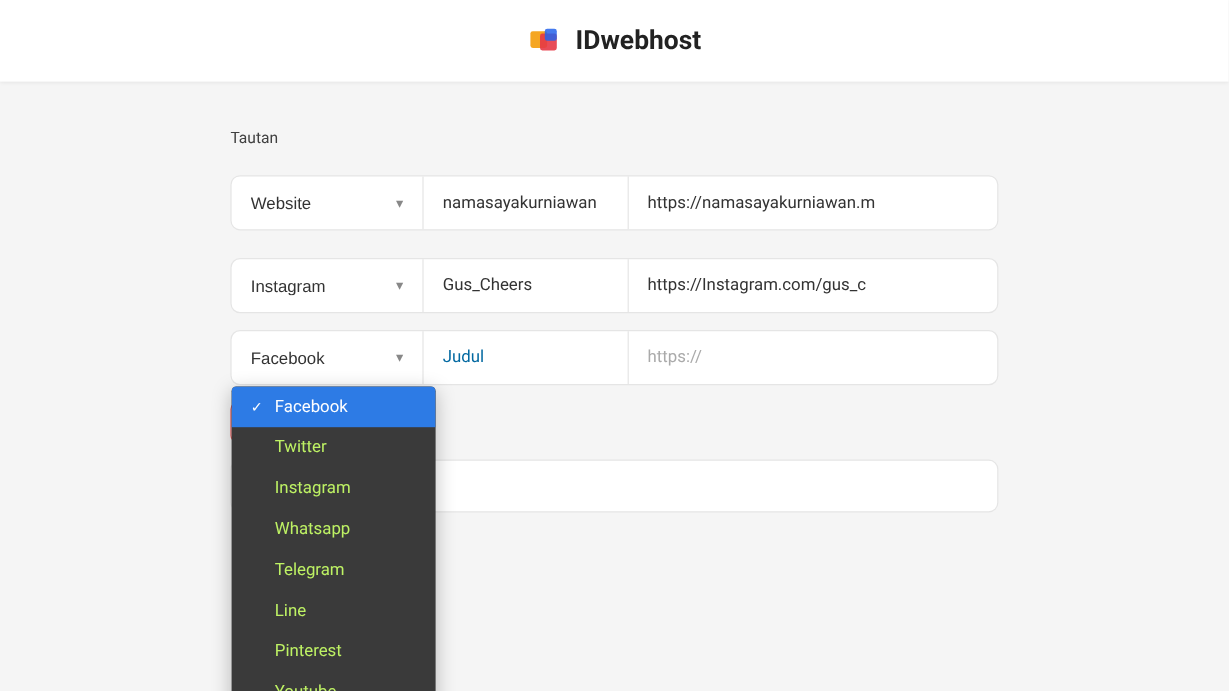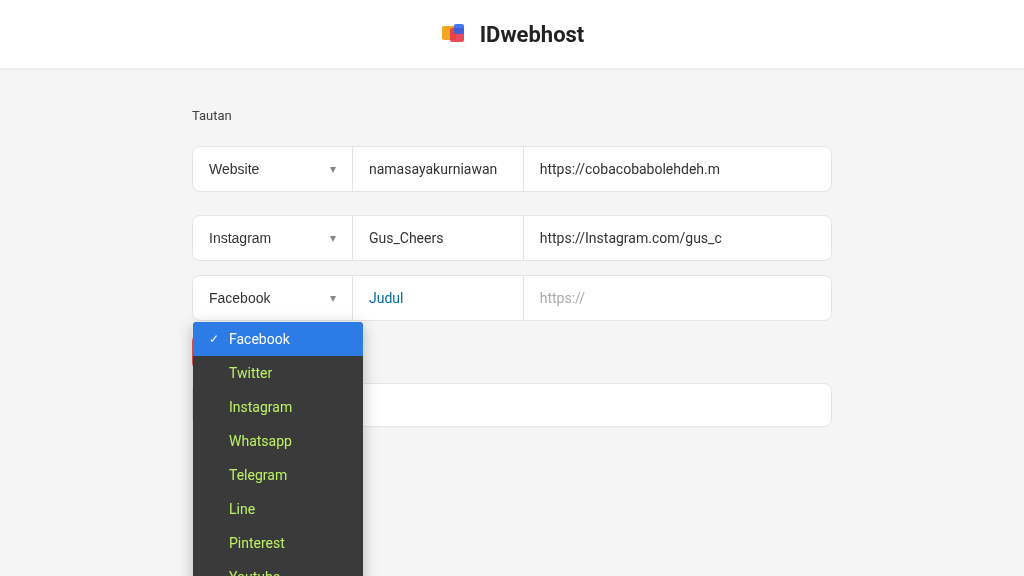--- a/index.html
+++ b/index.html
@@ -230,21 +230,21 @@
     <div class="card-select-wrap">
       <select class="card-select">
         <option>Website</option>
         <option>Facebook</option>
         <option>Twitter</option>
         <option>Instagram</option>
       </select>
       <span class="chevron-icon">▾</span>
     </div>
     <div class="card-username">namasayakurniawan</div>
-    <div class="card-url">https://cobacobabolehdeh.m</div>
+    <div class="card-url">https://namasayakurniawan.m</div>
   </div>
 
   <div class="card">
     <div class="card-select-wrap">
       <select class="card-select">
         <option>Instagram</option>
         <option>Website</option>
         <option>Facebook</option>
         <option>Twitter</option>
       </select>

